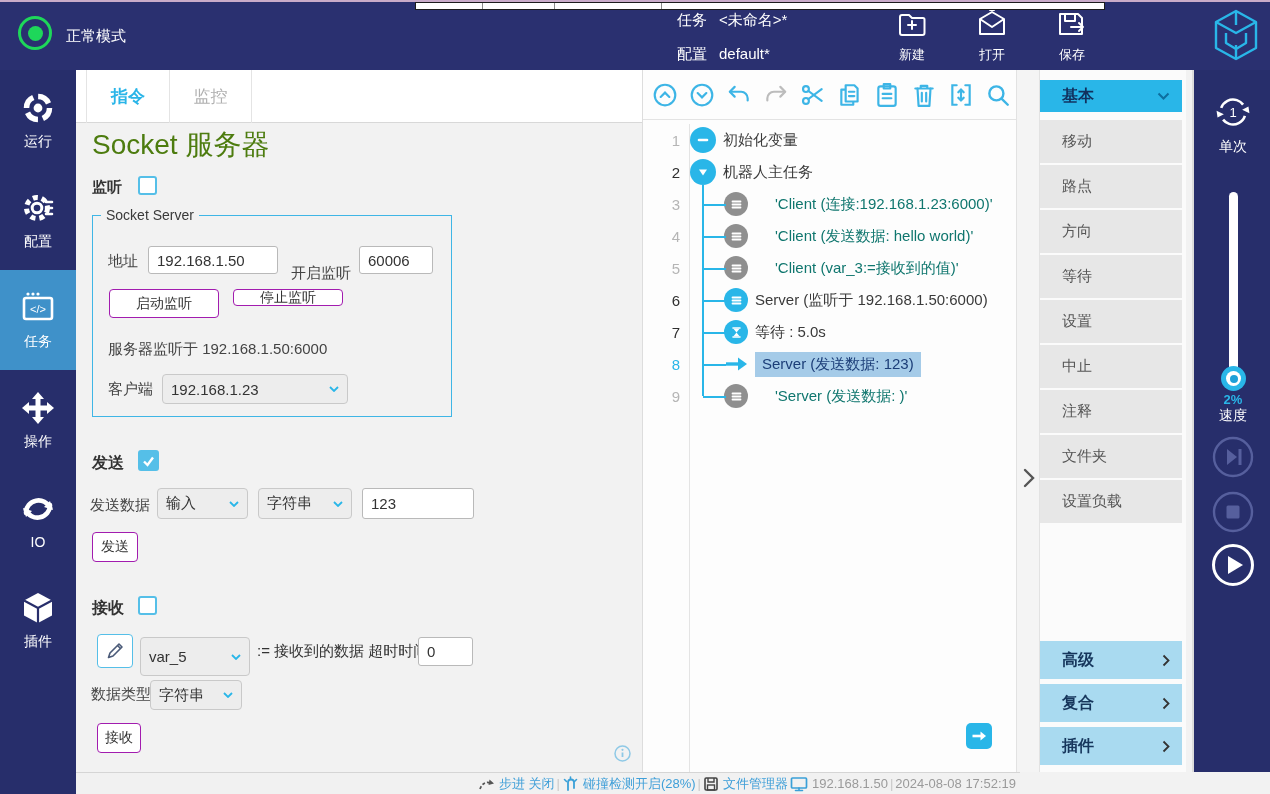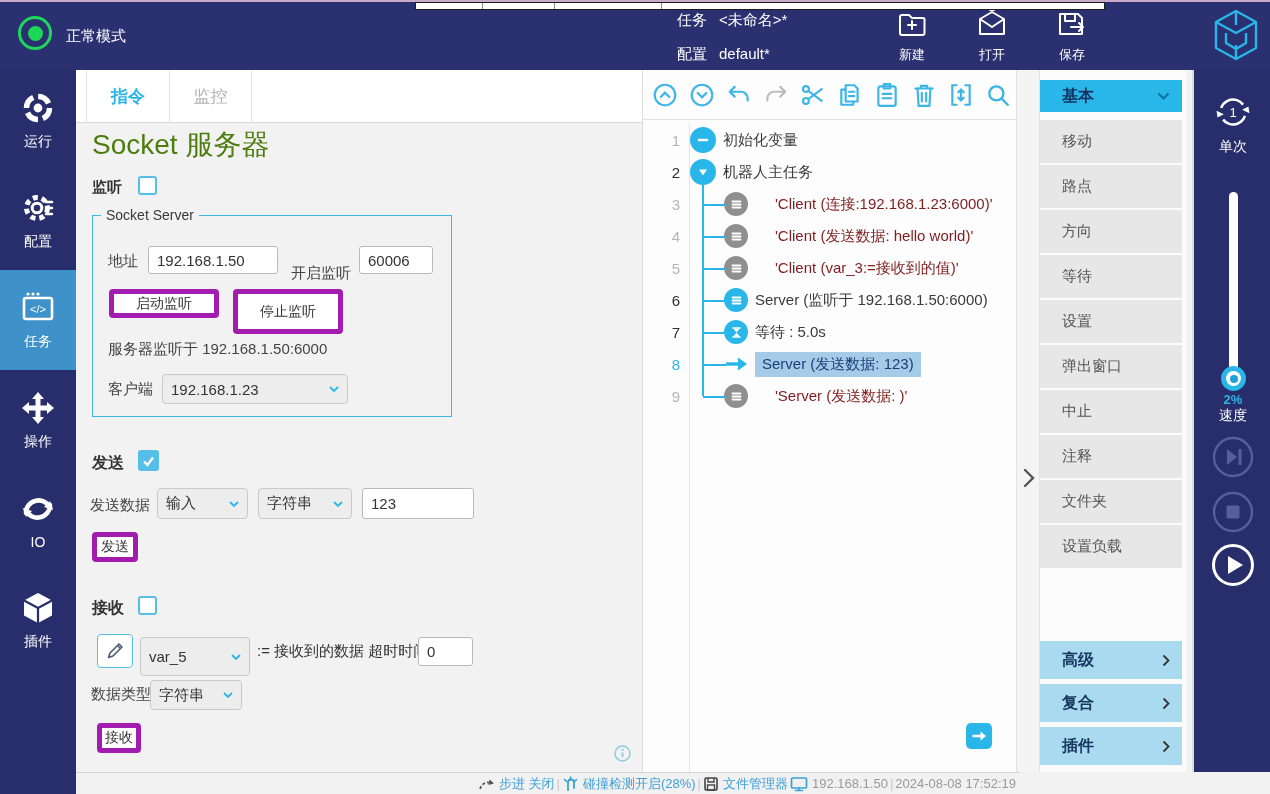--- a/index.html
+++ b/index.html
@@ -46,24 +46,24 @@
   .lb-listen { left:16px; top:108px; } .cb-listen { left:62px; top:106px; }
   .lb-send { left:16px; top:383px; font-size:16px; } .cb-send { left:62px; top:380px; width:21px; height:21px; }
   .lb-recv { left:16px; top:528px; font-size:16px; } .cb-recv { left:62px; top:526px; }
 
   .group { position:absolute; left:16px; top:145px; width:360px; height:202px; border:1px solid #3fb6e6; }
   .legend { position:absolute; left:8px; top:-9px; background:#f2f2f2; padding:0 5px; font-size:14px; color:#3a3a3a; }
   .flabel { position:absolute; font-size:15px; color:#444; }
   .inp { position:absolute; background:#fff; border:1px solid #b9b9b9; border-radius:3px; font-size:15px; color:#333; padding:0 8px; font-family:inherit; }
   .sel { position:absolute; background:#ededed; border:1px solid #c9c9c9; border-radius:4px; display:flex; align-items:center; padding:0 8px; font-size:15px; color:#333; cursor:pointer; }
   .sel span { flex:1; }
-  .btn { position:absolute; background:#fff; border:5px solid #a21caf; border-radius:4px; font-size:14px; color:#333; display:flex; align-items:center; justify-content:center; cursor:pointer; font-family:inherit; }
+  .btn { position:absolute; background:#fff; border:1px solid #a21caf; border-radius:4px; font-size:14px; color:#333; display:flex; align-items:center; justify-content:center; cursor:pointer; font-family:inherit; }
   .g-addr-lb { left:15px; top:36px; } .g-addr-in { left:55px; top:30px; width:130px; height:28px; }
   .g-port-lb { left:198px; top:48px; } .g-port-in { left:266px; top:30px; width:74px; height:28px; }
-  .g-start { left:16px; top:73px; width:110px; height:29px; } .g-stop { left:140px; top:73px; width:110px; height:45px; }
+  .g-start { left:16px; top:73px; width:110px; height:29px; } .g-stop { left:140px; top:73px; width:110px; height:17px; }
   .g-status { position:absolute; left:15px; top:124px; font-size:15px; color:#444; }
   .g-client-lb { left:15px; top:164px; } .g-client-sel { left:69px; top:158px; width:186px; height:30px; }
 
   .sd-lb { left:14px; top:426px; } .sd-src { left:81px; top:418px; width:91px; height:31px; }
   .sd-type { left:182px; top:418px; width:94px; height:31px; } .sd-val { left:286px; top:418px; width:112px; height:31px; }
   .send-btn { left:16px; top:462px; width:46px; height:30px; }
   .pencil-btn { position:absolute; left:21px; top:564px; width:36px; height:34px; background:#fff; border:1px solid #55bfe8; border-radius:4px; display:flex; align-items:center; justify-content:center; cursor:pointer; }
   .rv-var { left:64px; top:567px; width:110px; height:39px; }
   .rv-text { position:absolute; left:181px; top:572px; font-size:15px; color:#333; }
   .rv-timeout-in { left:342px; top:567px; width:55px; height:29px; }
@@ -83,21 +83,21 @@
   .trow { position:relative; height:32px; display:flex; align-items:center; cursor:pointer; }
   .trow .num { width:46px; text-align:right; padding-right:9px; font-size:15px; color:#b5b5b5; }
   .trow .num.dark { color:#2f2f2f; } .trow .num.cyan { color:#29b6e8; }
   .node { width:26px; height:26px; border-radius:50%; display:flex; align-items:center; justify-content:center; flex:none; }
   .node.root { margin-left:1px; background:#29b6e8; }
   .node.child { margin-left:35px; width:24px; height:24px; }
   .node.cyan { background:#29b6e8; } .node.gray { background:#8f8f8f; }
   .node.arrow { background:transparent; }
   .trow.stub::before { content:""; position:absolute; left:60px; top:50%; width:23px; height:2px; background:#29b6e8; }
   .tlabel { margin-left:7px; font-size:15px; color:#3a3a3a; white-space:nowrap; }
-  .tlabel.dim { color:#7f1d1d;margin-left:27px; }
+  .tlabel.dim { color:#0f766e;margin-left:27px; }
   .tlabel.selected { background:#a5cbe8; color:#1c3e78; padding:3px 7px; }
   .tree-arrow-btn { position:absolute; left:323px; top:653px; width:26px; height:26px; background:#29b6e8; border-radius:5px; display:flex; align-items:center; justify-content:center; cursor:pointer; }
 
   
   .expander { position:absolute; left:1016px; top:70px; width:24px; height:702px; background:#f4f4f4; border-left:1px solid #e2e2e2; border-right:1px solid #e2e2e2; cursor:pointer; }
   .expander svg { position:absolute; left:6px; top:398px; width:12px; height:20px; }
 
   
   .commands { position:absolute; left:1040px; top:70px; width:146px; height:702px; background:#fbfbfb; display:flex; flex-direction:column; padding:10px 4px 2px 0; }
   .cmd-header { height:32px; background:#29b6e8; display:flex; align-items:center; padding:0 12px 0 22px; font-size:16px; font-weight:bold; color:#11315e; margin-bottom:8px; cursor:pointer; }
@@ -510,21 +510,20 @@
       <span>基本</span>
       <svg width="13" height="8" viewBox="0 0 13 8">
           <polyline points="1.5,1.5 6.5,6.5 11.5,1.5" fill="none" stroke="#0d6fa0" stroke-width="2"></polyline>
         </svg>
     </div>
     <div class="cmd-item">移动</div>
     <div class="cmd-item">路点</div>
     <div class="cmd-item">方向</div>
     <div class="cmd-item">等待</div>
     <div class="cmd-item">设置</div>
-    <div class="cmd-item">弹出窗口</div>
     <div class="cmd-item">中止</div>
     <div class="cmd-item">注释</div>
     <div class="cmd-item">文件夹</div>
     <div class="cmd-item">设置负载</div>
     <div class="cmd-spacer"></div>
     <div class="cmd-group">
       <span>高级</span>
       <svg width="8" height="13" viewBox="0 0 8 13">
           <polyline points="1.5,1.5 6.5,6.5 1.5,11.5" fill="none" stroke="#333" stroke-width="1.8"></polyline>
         </svg>

